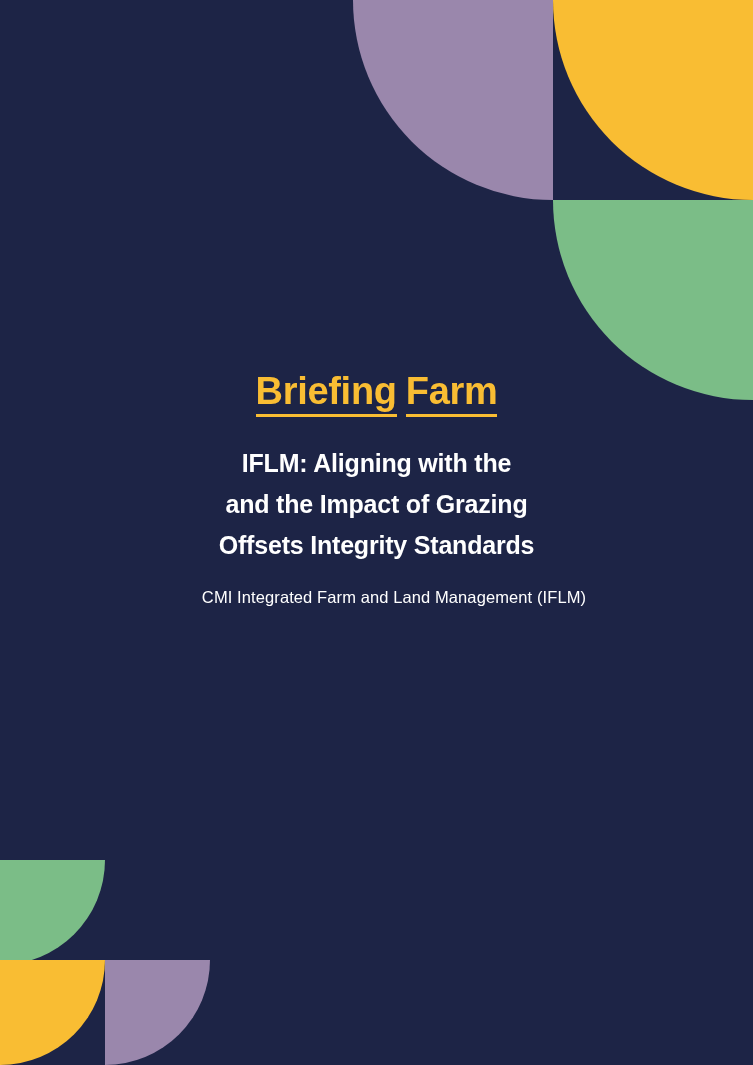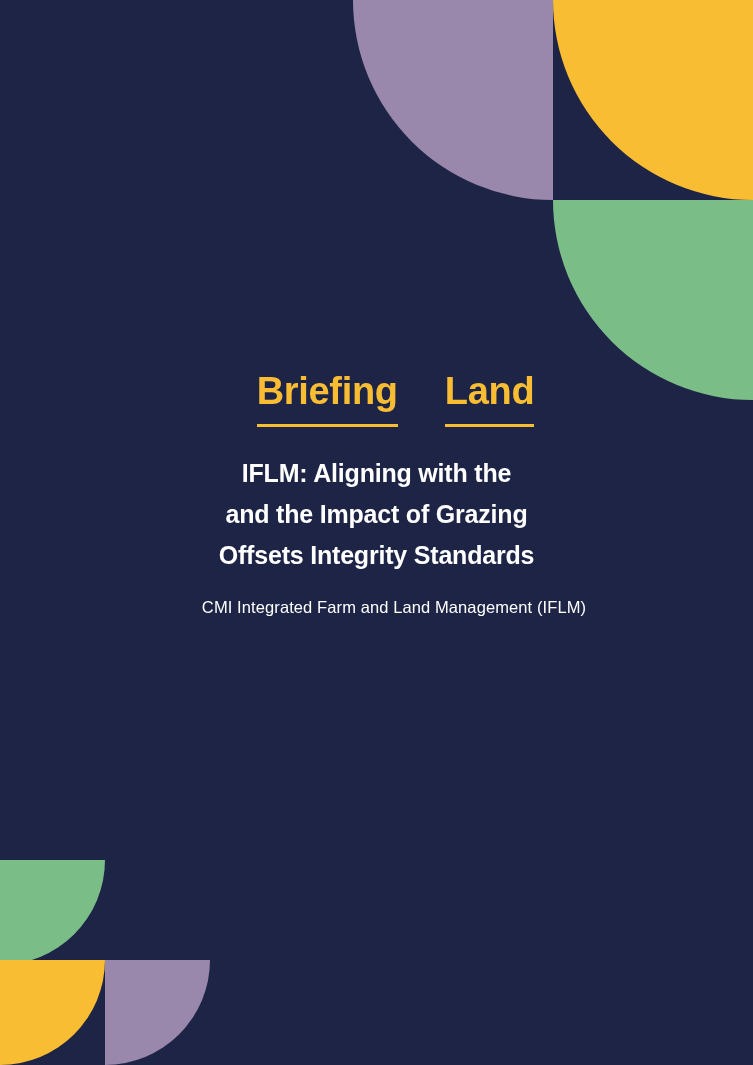--- a/index.html
+++ b/index.html
@@ -94,22 +94,21 @@
     color: #f9bd33;
     font-size: 38px;
     font-weight: bold;
     letter-spacing: -0.3px;
     line-height: 1.05;
     margin: 0 0 26px 0;
   }
   #doc-title .w {
     display: inline-block;
     border-bottom: 3px solid #f9bd33;
-    padding-bottom: 12px;
-    margin-left: 38px;
+    padding-bottom: 2px;
   }
   #doc-title .gap {
     display: inline-block;
     width: 9px;
   }
 
   #doc-subtitle {
     color: #ffffff;
     font-size: 25px;
     font-weight: bold;
@@ -152,21 +151,21 @@
   <div class="quad q-purple-tr"></div>
   <div class="quad q-yellow-tr"></div>
   <div class="quad q-green-tr"></div>
 
   <div class="quad q-green-bl"></div>
   <div class="quad q-yellow-bl"></div>
   <div class="quad q-purple-bl"></div>
 
   <div id="text-block">
 
-    <h1 id="doc-title"><span class="w">Briefing</span><span class="gap"></span><span class="w">Land</span></h1>
+    <h1 id="doc-title"><span class="w">Briefing</span><span class="gap"></span><span class="w">Farm</span></h1>
 
     <h2 id="doc-subtitle">
       <span class="sline">IFLM: Aligning with the</span>
       <span class="sline">and the Impact of Grazing</span>
       <span class="sline">Offsets Integrity Standards</span>
     </h2>
 
 
     <p id="prepared-by-org">
       <span class="oline">CMI Integrated Farm and Land Management (IFLM)</span>

